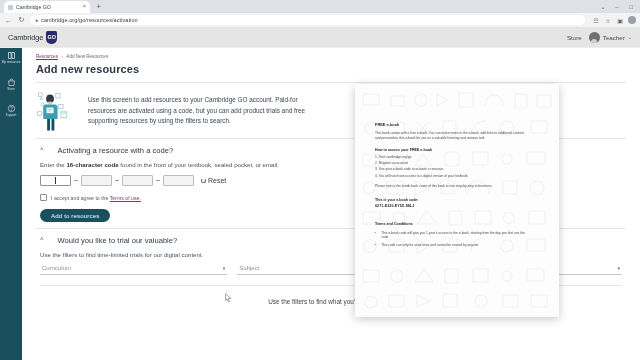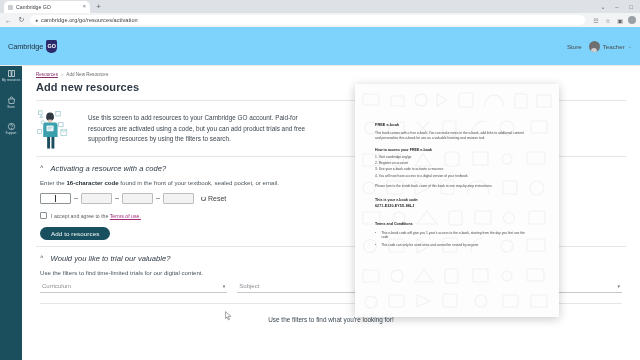--- a/index.html
+++ b/index.html
@@ -52,21 +52,21 @@
   .tbicons { display: flex; gap: 4px; align-items: center; padding-left: 3px; }
   .tbicon { width: 8px; height: 8px; display: flex; align-items: center; justify-content: center;
     color: #5f6368; font-size: 6px; }
   .avatar-sm { width: 8px; height: 8px; border-radius: 50%; background: #9aa0a6;
     display: flex; align-items: center; justify-content: center; color: #fff; font-size: 5px; }
 
   
   .page { flex: 1; position: relative; background: #fff; overflow: hidden; }
 
   .sitehead {
-    height: 39px; background: #7dd3fc; display: flex; align-items: center;
+    height: 21px; background: #e5e5e5; display: flex; align-items: center;
     padding: 0 8px; justify-content: space-between; border-bottom: 1px solid #ececec;
   }
   .brand { display: flex; align-items: center; gap: 3px; }
   .brand-word { font-size: 7.4px; color: #1e2b38; letter-spacing: -.1px; }
   .brand-shield {
     width: 11px; height: 13px; background: #2b2a6b; color: #fff; font-size: 5.4px;
     font-weight: bold; display: flex; align-items: center; justify-content: center;
     border-radius: 1.5px 1.5px 5px 5px;
   }
   .headright { display: flex; align-items: center; gap: 7px; }
@@ -102,21 +102,21 @@
   .ptitle { padding: 4px 14px 0 14px; font-size: 11px; color: #2f3a45; letter-spacing: .1px; }
 
   .hr { height: 1px; background: #e6e6e6; margin: 7px 14px 0 14px; }
 
   .intro { display: flex; align-items: flex-start; gap: 8px; padding: 7px 18px 0 14px; }
   .illus { width: 44px; height: 42px; flex: 0 0 auto; position: relative; }
   .illus svg { width: 100%; height: 100%; display: block; }
   .intro-text { font-size: 6.4px; line-height: 1.65; color: #3c4750; padding-top: 5px; max-width: 235px; }
 
   .panel { margin: 6px 14px 0 14px; border-top: 1px solid #e6e6e6; }
-  .panel-head { display: flex; align-items: flex-start; gap: 7px; padding: 7px 0 0 4px; font-style: italic; }
+  .panel-head { display: flex; align-items: flex-start; gap: 14px; padding: 7px 0 0 4px; }
   .caret { font-size: 6px; color: #444; line-height: 1; }
   .panel-title { font-size: 7.6px; color: #2f3a45; }
 
   .panel-body { padding: 6px 0 0 4px; }
   .lead { font-size: 6.1px; color: #4a545c; }
   .lead b { color: #1f2a33; }
 
   .codeline { display: flex; align-items: center; gap: 3px; margin-top: 7px; }
   .cbox {
     width: 31px; height: 11px; border: 1px solid #b9bdc0; background: #f3f3f3; border-radius: 1px;

